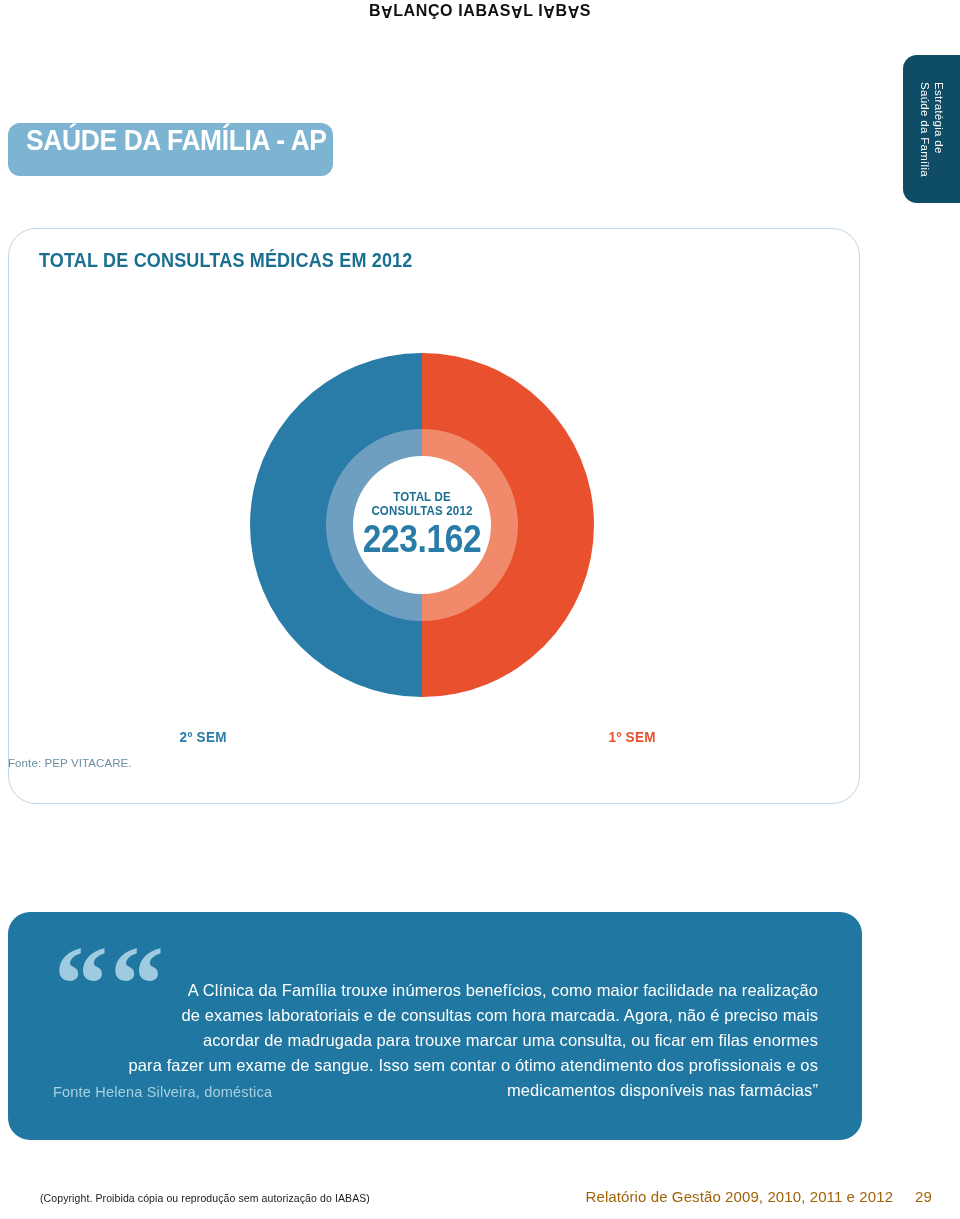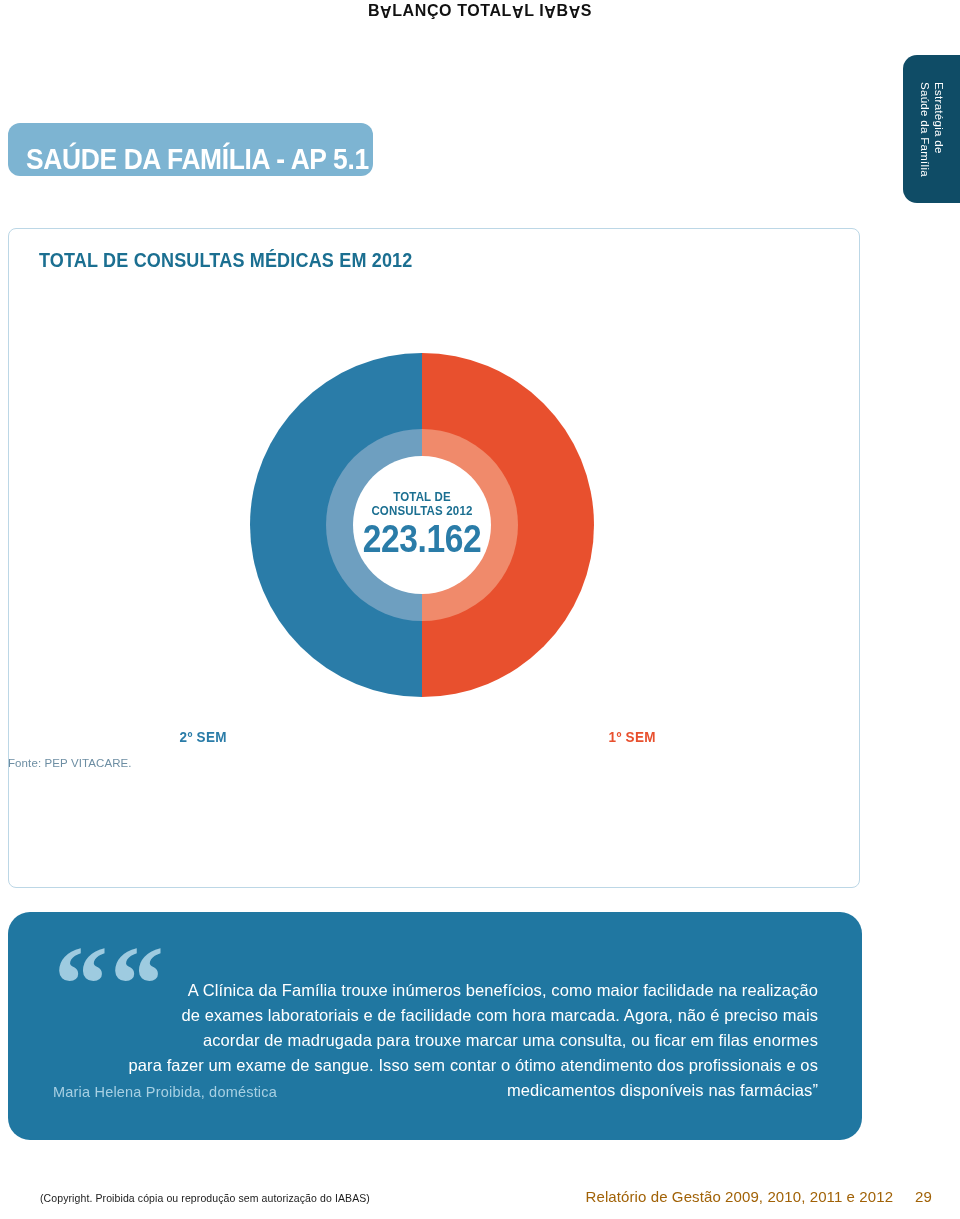--- a/index.html
+++ b/index.html
@@ -47,44 +47,44 @@
     line-height:14px;
     letter-spacing:0.3px;
     white-space:pre-line;
     text-align:left;
   }
 
   
   .title-pill {
     position:absolute;
     left:8px; top:123px;
-    width:365px; height:53px;
+    width:325px; height:53px;
     background:#7db4d2;
     border-radius:12px;
-    display:flex; align-items:flex-end;
+    display:flex; align-items:flex-start;
   }
   .title-pill-text {
     color:#ffffff;
     font-family:"Liberation Sans Narrow","Liberation Sans", sans-serif;
     font-weight:bold;
     font-size:30px;
     letter-spacing:-0.4px;
     transform:scaleX(0.88);
     transform-origin:left center;
     margin-left:18px;
     white-space:nowrap;
   }
 
   
   .chart-card {
     position:absolute;
     left:8px; top:228px;
-    width:852px; height:660px;
+    width:852px; height:576px;
     border:1.5px solid #bcd7e6;
-    border-radius:8px;
+    border-radius:28px;
     background:#ffffff;
     box-sizing:border-box;
   }
   .chart-title {
     position:absolute;
     left:30px; top:20px;
     color:#1b6f91;
     font-family:"Liberation Sans Narrow","Liberation Sans", sans-serif;
     font-weight:bold;
     font-size:20px;
@@ -227,21 +227,21 @@
     font-size:15px;
     letter-spacing:0.1px;
     white-space:nowrap;
   }
   .footer-page { margin-left:22px; }
 </style>
 </head>
 <body>
 
 <div class="masthead">
-  <span>B</span><span class="flip">A</span><span>LANÇO TOTAL</span><span class="flip">A</span><span>L I</span><span class="flip">A</span><span>B</span><span class="flip">A</span><span>S</span>
+  <span>B</span><span class="flip">A</span><span>LANÇO IABAS</span><span class="flip">A</span><span>L I</span><span class="flip">A</span><span>B</span><span class="flip">A</span><span>S</span>
 </div>
 
 <div class="side-tab">
   <div class="side-tab-inner">
     <div class="side-tab-text">Estratégia de
 Saúde da Família</div>
   </div>
 </div>
 
 <div class="title-pill">
@@ -278,24 +278,24 @@
   <div class="legend-lbl legend-left">2º SEM</div>
   <div class="legend-lbl legend-right">1º SEM</div>
 </div>
 
 <div class="source-note">Fonte: PEP VITACARE.</div>
 
 <div class="quote-card">
   <div class="quote-mark">““</div>
   <div class="quote-body">
     <p>A Clínica da Família trouxe inúmeros benefícios, como maior facilidade na realização</p>
-    <p>de exames laboratoriais e de facilidade com hora marcada. Agora, não é preciso mais</p>
+    <p>de exames laboratoriais e de consultas com hora marcada. Agora, não é preciso mais</p>
     <p>acordar de madrugada para trouxe marcar uma consulta, ou ficar em filas enormes</p>
     <p>para fazer um exame de sangue. Isso sem contar o ótimo atendimento dos profissionais e os</p>
     <p>medicamentos disponíveis nas farmácias”</p>
   </div>
-  <div class="quote-attr">Maria Helena Proibida, doméstica</div>
+  <div class="quote-attr">Fonte Helena Silveira, doméstica</div>
 </div>
 
 <div class="footer-left">(Copyright. Proibida cópia ou reprodução sem autorização do IABAS)</div>
 <div class="footer-right">
   <span>Relatório de Gestão 2009, 2010, 2011 e 2012</span><span class="footer-page">29</span>
 </div>
 
 </body></html>

